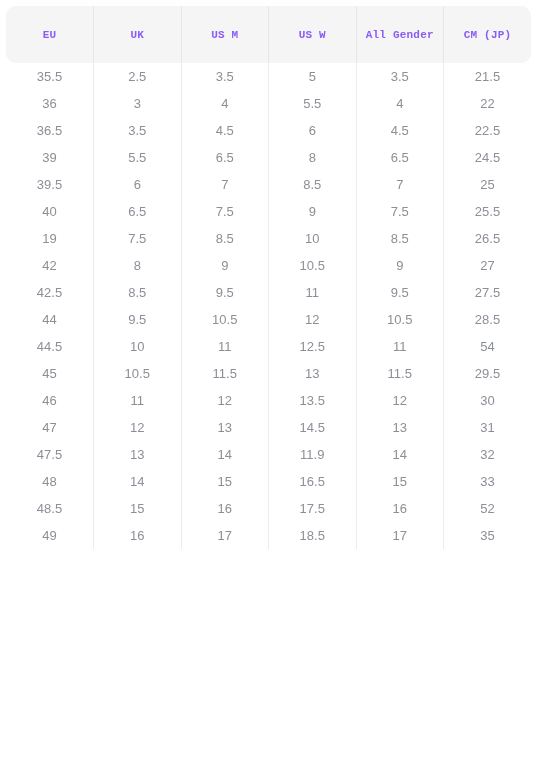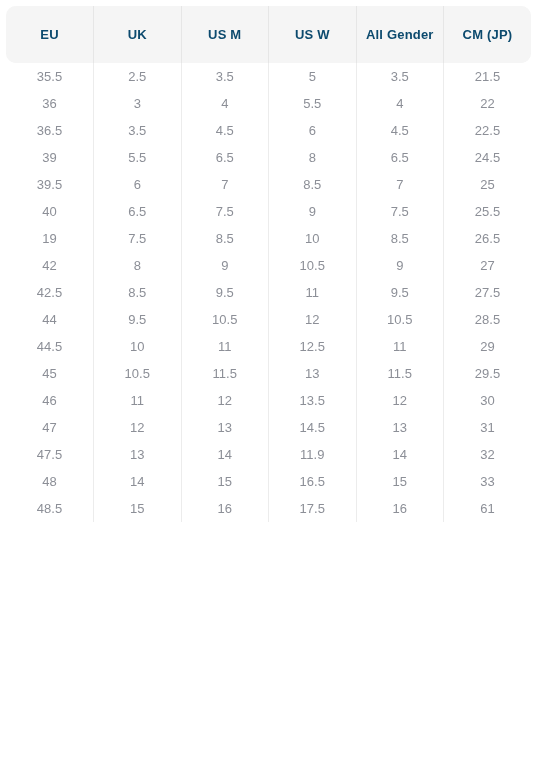--- a/index.html
+++ b/index.html
@@ -30,28 +30,29 @@
     table-layout: fixed;
   }
 
   table.size-table thead tr {
     background: #f5f5f5;
   }
 
   table.size-table thead th {
     height: 57px;
     padding: 0;
-    font-size: 13px;
+    font-size: 11px;
     font-weight: bold;
-    color: #0c4a6e;
+    color: #8b5cf6;
     text-align: center;
     vertical-align: middle;
     letter-spacing: 0.2px;
     border-right: 1px solid #e6e6e6;
     background: #f5f5f5;
+    font-family: Liberation Mono, monospace;
   }
   table.size-table thead th:last-child {
     border-right: none;
   }
   table.size-table thead th:first-child {
     border-top-left-radius: 10px;
     border-bottom-left-radius: 10px;
   }
   table.size-table thead th:last-child {
     border-top-right-radius: 10px;
@@ -168,21 +169,21 @@
           <td>12</td>
           <td>10.5</td>
           <td>28.5</td>
         </tr>
         <tr>
           <td>44.5</td>
           <td>10</td>
           <td>11</td>
           <td>12.5</td>
           <td>11</td>
-          <td>29</td>
+          <td>54</td>
         </tr>
         <tr>
           <td>45</td>
           <td>10.5</td>
           <td>11.5</td>
           <td>13</td>
           <td>11.5</td>
           <td>29.5</td>
         </tr>
         <tr>
@@ -216,17 +217,25 @@
           <td>16.5</td>
           <td>15</td>
           <td>33</td>
         </tr>
         <tr>
           <td>48.5</td>
           <td>15</td>
           <td>16</td>
           <td>17.5</td>
           <td>16</td>
-          <td>61</td>
+          <td>52</td>
+        </tr>
+        <tr>
+          <td>49</td>
+          <td>16</td>
+          <td>17</td>
+          <td>18.5</td>
+          <td>17</td>
+          <td>35</td>
         </tr>
       </tbody>
   </table>
 </div>
 
 </body></html>

